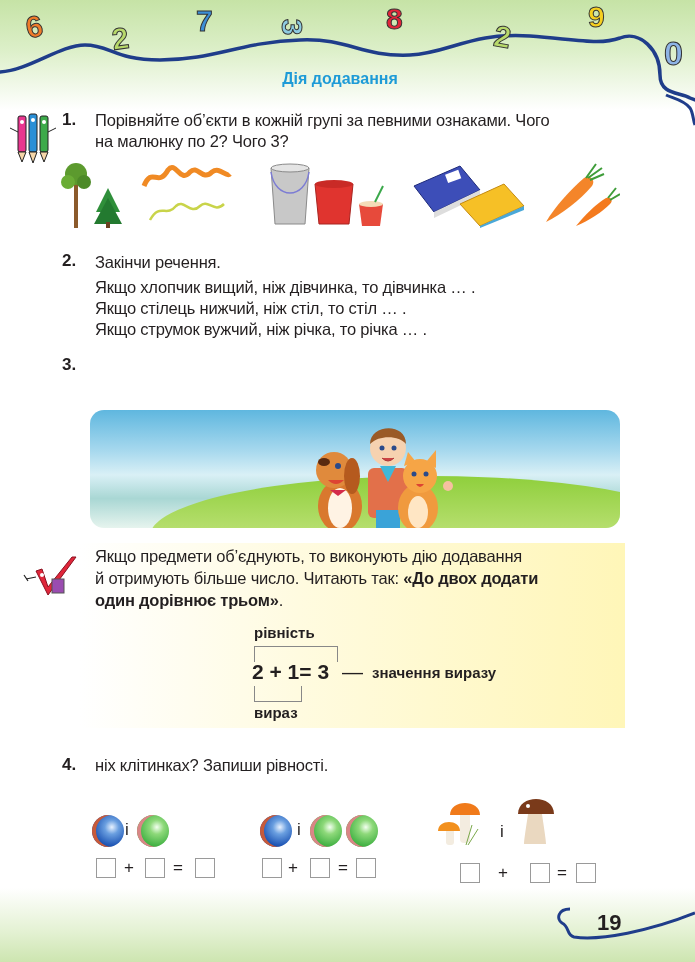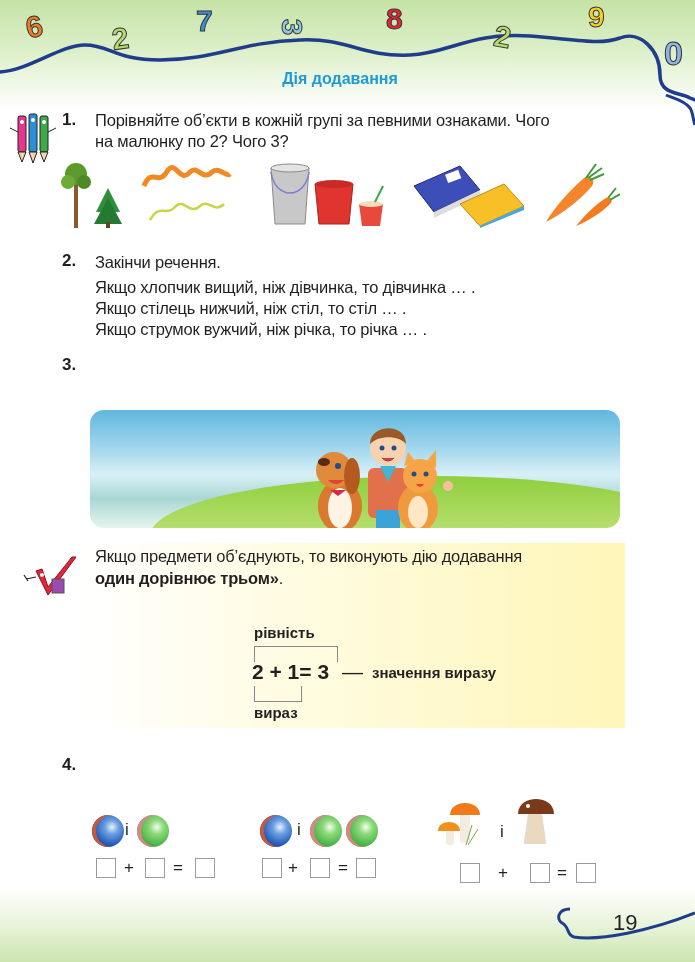--- a/index.html
+++ b/index.html
@@ -46,21 +46,21 @@
 
   .answer-box { position: absolute; width: 20px; height: 20px; border: 1px solid #9a9a9a; background: #fff; }
   .op { position: absolute; font-size: 17px; color: #231f20; }
   .conj { position: absolute; font-size: 17px; color: #231f20; }
   .ball { position: absolute; width: 32px; height: 32px; border-radius: 50%; }
   .ball.blue { background: radial-gradient(circle at 62% 38%, #e8f2ff 0%, #6a9fe0 25%, #1f56b5 65%, #173f86 100%);
     box-shadow: inset 4px 0 0 #c75a3a; }
   .ball.green { background: radial-gradient(circle at 62% 38%, #f3fff0 0%, #8ed97a 25%, #45b346 65%, #2f8d34 100%);
     box-shadow: inset 4px 0 0 #d98686; }
 
-  .page-number { position: absolute; left: 597px; top: 910px; font-size: 22px; font-weight: normal; color: #231f20; margin-left: 16px; }
+  .page-number { position: absolute; left: 597px; top: 910px; font-size: 22px; font-weight: bold; color: #231f20; }
 </style>
 </head>
 <body>
 
 <div class="header-band"></div>
 <svg class="wave" width="695" height="340" viewBox="0 0 695 340">
   <path d="M0,72 C30,70 60,45 85,45 C110,45 115,60 160,60 C215,60 240,42 300,40 C350,38 360,57 410,55 C450,53 470,32 530,36 C580,40 600,45 620,38 C640,30 660,50 660,75 C660,95 680,92 690,98 L695,100" fill="none" stroke="#1f3d8a" stroke-width="3.5" stroke-linecap="round"></path>
   <path d="M666,95 C672,98 684,100 690,108 C693,112 693,120 695,125" fill="none" stroke="#1f3d8a" stroke-width="3"></path>
 </svg>
 <div>
@@ -187,35 +187,37 @@
 <div class="rule-box"></div>
 <svg class="check-icon" style="left:20px;top:555px" width="60" height="44" viewBox="0 0 60 44">
   <path d="M16,16 L28,40 L56,2 L52,2 L28,32 L22,14 Z" fill="#e0263a" stroke="#8a1020" stroke-width="1"></path>
   <rect x="32" y="24" width="12" height="14" fill="#9a4cb0" stroke="#555"></rect>
   <circle cx="22" cy="20" r="2" fill="#fff"></circle>
     <circle cx="27" cy="18" r="2" fill="#fff"></circle>
   <path d="M16,22 L6,24 M4,20 L8,26" stroke="#222" stroke-width="1.2"></path>
 </svg>
 <div class="rule-text">
   <div>Якщо предмети об’єднують, то виконують дію додавання</div>
+  <div><span>й отримують більше число. Читають так: </span><b>«До двох додати</b></div>
   <div><b>один дорівнює трьом»</b><span>.</span></div>
 </div>
 
 <div class="formula-wrap">
   <div class="lbl-bold" style="left:2px;top:2px">рівність</div>
   <div class="bracket" style="left:2px;top:24px;width:84px;height:16px;border-bottom:none"></div>
   <div class="eq" style="left:0;top:38px">2 + 1= 3</div>
   <div class="eq" style="left:90px;top:38px;font-weight:normal">—</div>
   <div class="lbl-bold" style="left:120px;top:42px">значення виразу</div>
   <div class="bracket" style="left:2px;top:64px;width:48px;height:16px;border-top:none"></div>
   <div class="lbl-bold" style="left:2px;top:82px">вираз</div>
 </div>
 
 <div class="task-num" style="left:62px;top:755px">4.</div>
 <div class="task-text" style="left:95px;top:755px;width:540px">
+  <div>ніх клітинках? Запиши рівності.</div>
 </div>
 
 <div>
   <div class="ball blue" style="left:92px;top:815px"></div>
   <div class="conj" style="left:125px;top:820px">і</div>
   <div class="ball green" style="left:137px;top:815px"></div>
   <div class="answer-box" style="left:96px;top:858px"></div>
   <div class="op" style="left:124px;top:858px">+</div>
   <div class="answer-box" style="left:145px;top:858px"></div>
   <div class="op" style="left:173px;top:858px">=</div>

